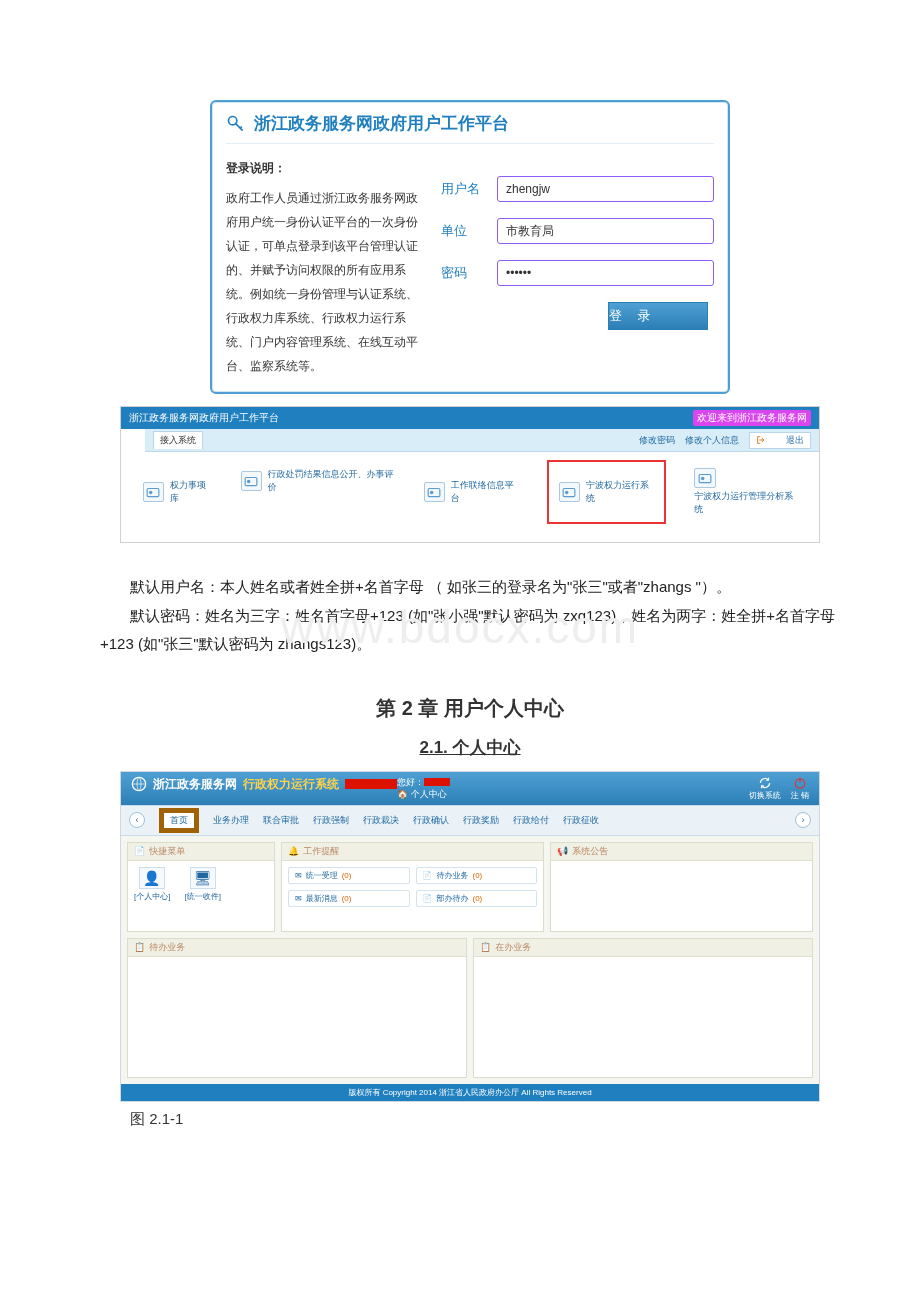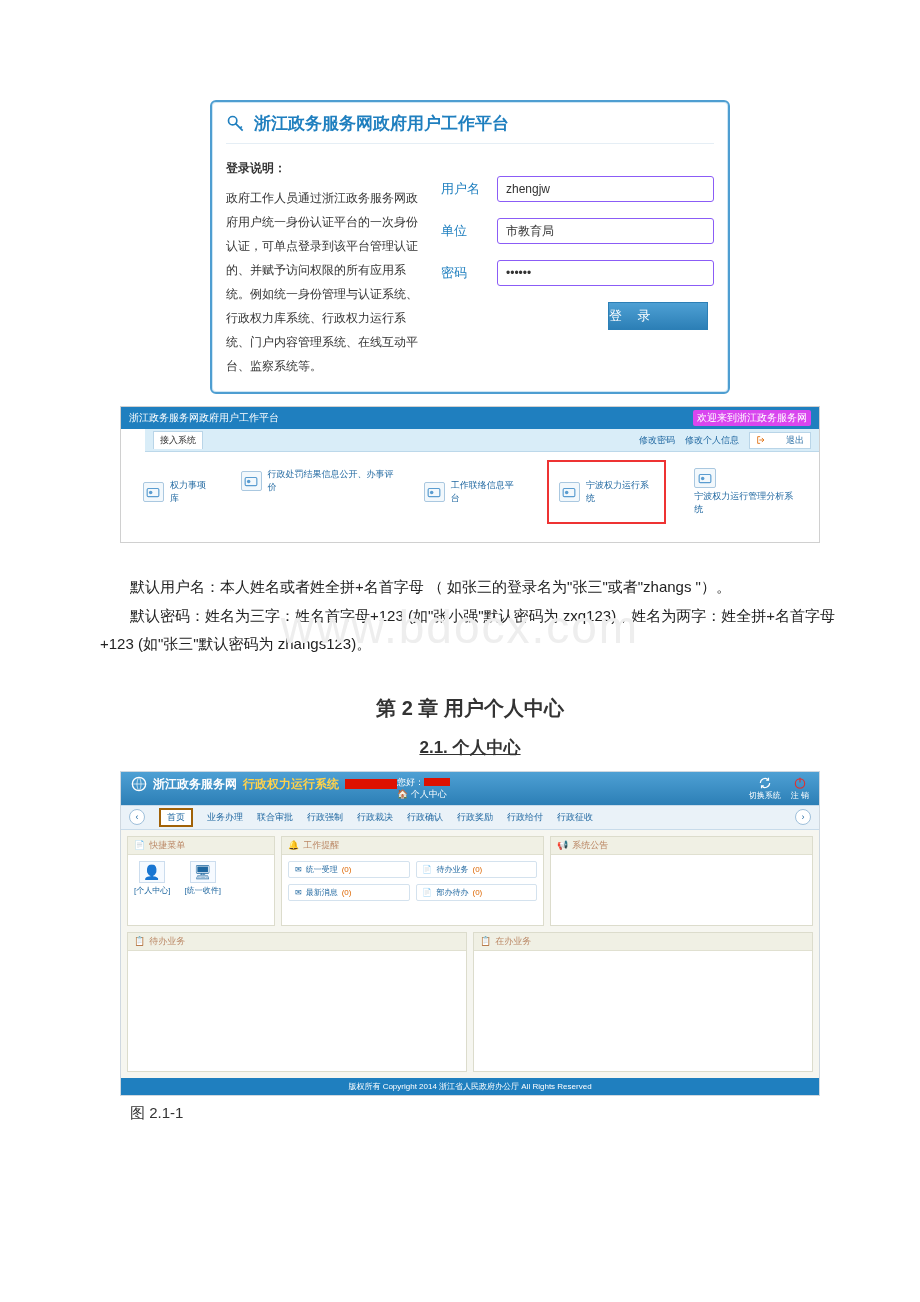--- a/index.html
+++ b/index.html
@@ -211,21 +211,21 @@
     font-size: 9px;
     color: #1f67a0;
   }
   .sys-nav .nav-arrow {
     width: 16px; height: 16px; border-radius: 50%;
     background: #fff; border:1px solid #9fc0db; color:#1f67a0;
     display:flex; align-items:center; justify-content:center;
     cursor:pointer;
   }
   .sys-nav .home {
-    background:#fff; border:2px solid #a16207; padding:1px 6px;
+    background:#fff; border:5px solid #a16207; padding:1px 6px;
   }
   .sys-nav .spacer { flex:1; }
 
   .sys-body {
     background: #f6f6f0;
     padding: 6px;
     display: grid;
     grid-template-columns: 148px 1fr 1fr;
     gap: 6px;
   }

